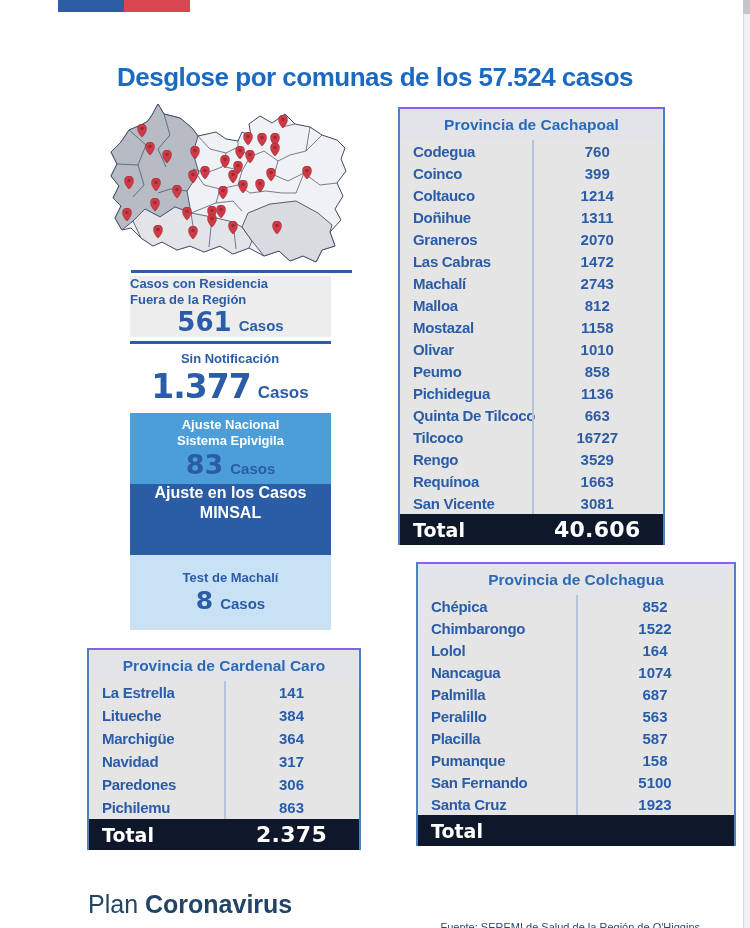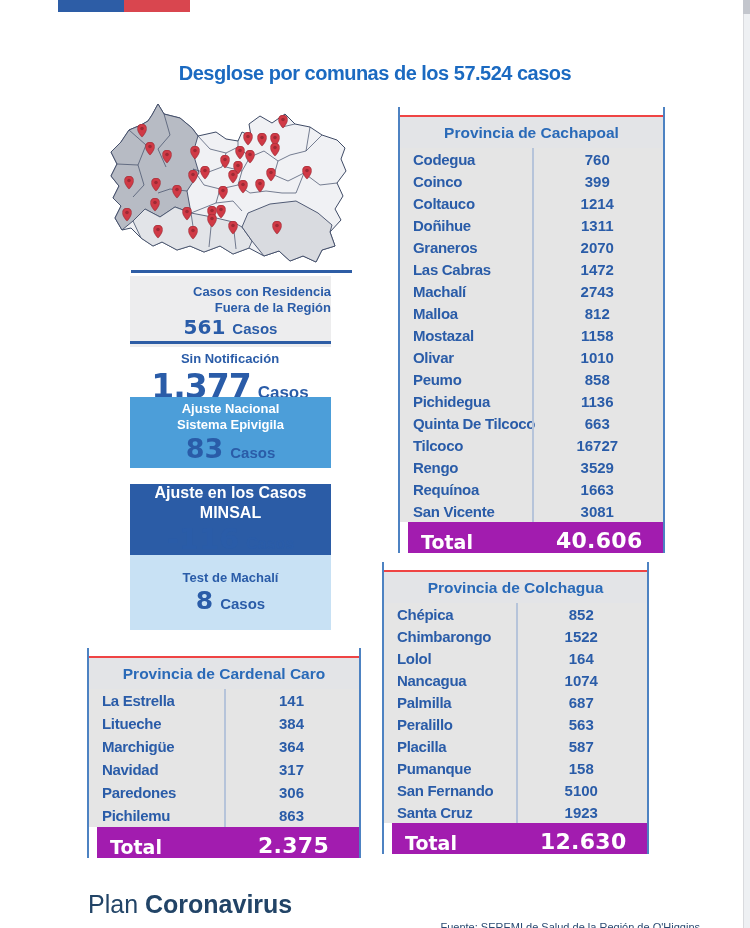--- a/index.html
+++ b/index.html
@@ -11,71 +11,71 @@
   #flag { position:absolute; left:58px; top:0; width:132px; height:12px; display:flex; }
   #flag .half { width:50%; height:100%; }
 
   
   #scroll-track { position:absolute; right:0; top:0; width:7px; height:928px;
                   background:#eef0f3; border-left:1px solid #d9dade; }
   #scroll-thumb { position:absolute; right:0; top:0; width:7px; height:14px; background:#c3c6cd; }
 
   
   #title { position:absolute; left:0; top:62px; width:750px; text-align:center;
-           font-size:20px; font-weight:bold; letter-spacing:-0.5px; color:#1b6ac1; }
+           font-size:26px; font-weight:bold; letter-spacing:-0.5px; color:#1b6ac1; }
 
   
   #map { position:absolute; left:92px; top:100px; width:268px; height:168px; }
 
   
   .hrule { position:absolute; background:#2e5da5; }
   #rule-top { left:131px; top:270px; width:221px; height:3px; }
   #rule-bottom { left:130px; top:341px; width:201px; height:3px; }
-  #box-residencia { position:absolute; left:130px; top:276px; width:201px; height:71px;
-                    background:#ededee; text-align:right; padding-top:8px; }
+  #box-residencia { position:absolute; left:130px; top:276px; width:201px; height:61px;
+                    background:#ededee; text-align:left; }
   .stat-label { font-size:13px; font-weight:bold; color:#2a5ca8; line-height:1.2; }
   .stat-valrow { display:flex; align-items:baseline; justify-content:center; gap:7px; color:#2a5ca8; }
   .stat-val { font-family:"DejaVu Sans", sans-serif; font-weight:bold; }
   .stat-unit { font-weight:bold; }
 
-  #box-residencia .stat-val { font-size:20px; }
+  #box-residencia .stat-val { font-size:26px; }
   #box-residencia .stat-unit { font-size:15px; }
 
   #sin-notif { position:absolute; left:105px; top:351px; width:250px; text-align:center; color:#2a5ca8; }
   #sin-notif .stat-val { font-size:33px; letter-spacing:-1px; }
   #sin-notif .stat-unit { font-size:17px; }
 
   .blue-box { position:absolute; left:130px; width:201px; text-align:center;
               display:flex; flex-direction:column; justify-content:center; }
-  #box-epivigila { top:397px; height:71px; background:#4c9ed9; color:#ffffff; }
+  #box-epivigila { top:413px; height:71px; background:#4c9ed9; color:#ffffff; }
   #box-minsal    { top:484px; height:71px; background:#2b5ca6; color:#ffffff; }
   #box-antigeno  { top:555px; height:75px; background:#c8e1f4; color:#2a5ca8; }
   .blue-box .stat-label { color:inherit; }
   #box-epivigila .stat-val { font-size:27px; } #box-epivigila .stat-unit { font-size:15px; }
   #box-minsal .stat-label { font-size:16px; }
   #box-minsal .stat-val { font-size:29px; } #box-minsal .stat-unit { font-size:16px; }
   #box-antigeno .stat-val { font-size:25px; } #box-antigeno .stat-unit { font-size:15px; }
 
   
   .ptable { position:absolute; border-left:2px solid #4d82c2; border-right:2px solid #4d82c2; }
   #t-cachapoal { left:398px; top:107px; width:267px; }
-  #t-colchagua { left:382px; top:562px; width:267px; }
+  #t-colchagua { left:416px; top:562px; width:320px; }
   #t-cardenal  { left:87px;  top:648px; width:274px; }
-  .thead { height:33px; background:#e3e4e7; border-top:2px solid #ef4444;
+  .thead { height:33px; background:#e3e4e7; border-top:2px solid #8b5cf6;
            display:flex; align-items:center; justify-content:center;
-           font-size:15.5px; font-weight:bold; color:#2a6ab8;margin-top:8px; }
+           font-size:15.5px; font-weight:bold; color:#2a6ab8; }
   .tbody { position:relative; background:#e5e5e5; }
   .tbody::after { content:""; position:absolute; left:50%; top:0; bottom:0; width:2px; background:#b6c4da; }
   .trow { display:flex; align-items:center; height:22px; }
   #t-cardenal .trow { height:23px; }
   .tname { width:50%; padding-left:13px; font-size:15px; font-weight:bold;
            letter-spacing:-0.3px; color:#2a5ca8; white-space:nowrap; }
   .tval  { width:50%; text-align:center; font-size:15px; font-weight:bold; color:#2a5ca8; }
-  .tfoot { height:31px; background:#a21caf; display:flex; align-items:flex-end; color:#ffffff;
-           font-family:"DejaVu Sans", sans-serif;margin-left:8px; }
+  .tfoot { height:31px; background:#0f172a; display:flex; align-items:center; color:#ffffff;
+           font-family:"DejaVu Sans", sans-serif; }
   .tfoot .tname { font-size:19px; letter-spacing:0; font-family:"DejaVu Sans", sans-serif; color:#fff; }
   .tfoot .tval  { font-size:22px; letter-spacing:0.3px; color:#fff; }
 
   
   #brand { position:absolute; left:88px; top:890px; font-size:25px; color:#224467; }
   #brand b { font-weight:bold; }
   #source { position:absolute; right:50px; top:921px; font-size:11px; color:#2a4a72; }
 </style>
 </head>
 <body>
@@ -328,21 +328,20 @@
           <div class="tname">San Fernando</div>
           <div class="tval">5100</div>
         </div>
         <div class="trow">
           <div class="tname">Santa Cruz</div>
           <div class="tval">1923</div>
         </div>
       </div>
     <div class="tfoot">
       <div class="tname">Total</div>
-      <div class="tval">12.630</div>
     </div>
   </div>
 
   <div id="t-cardenal" class="ptable">
     <div class="thead">Provincia de Cardenal Caro</div>
     <div class="tbody">
         <div class="trow">
           <div class="tname">La Estrella</div>
           <div class="tval">141</div>
         </div>

